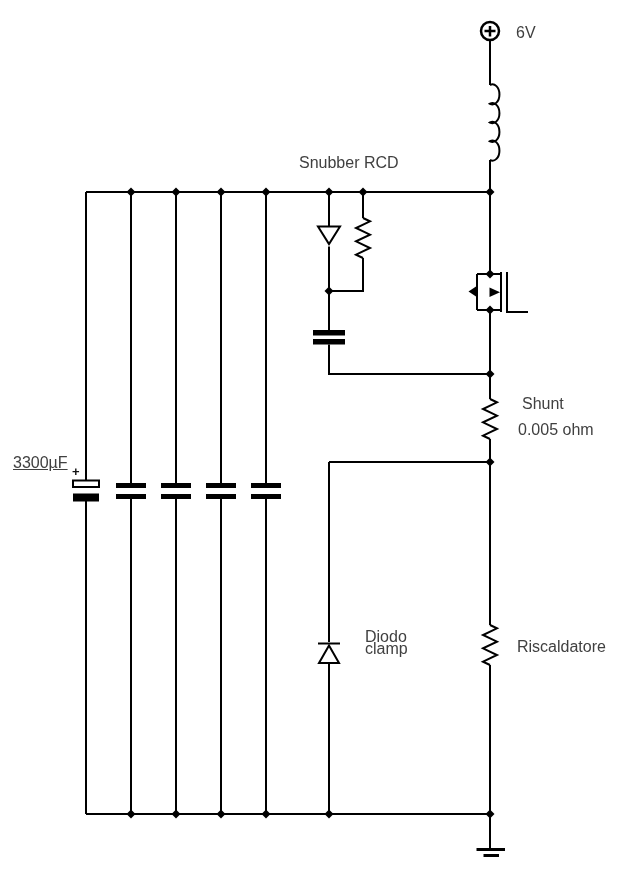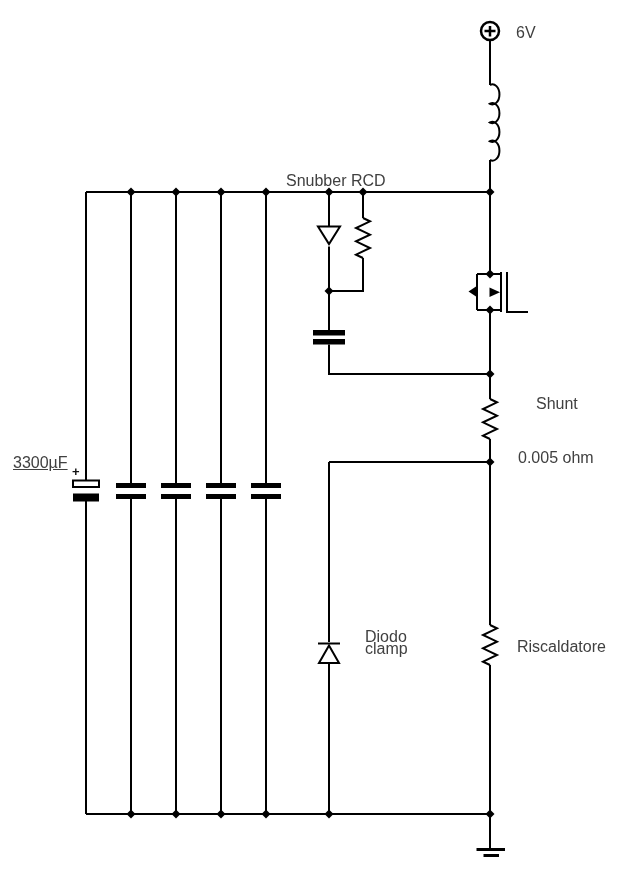--- a/index.html
+++ b/index.html
@@ -22,23 +22,23 @@
   }
   .label {
     position: absolute;
     font-family: "Liberation Sans", sans-serif;
     font-size: 16px;
     line-height: 18px;
     color: #404040;
     white-space: nowrap;
   }
   #lbl-supply      { left: 516px; top: 24px; }
-  #lbl-snubber     { left: 286px; top: 154px; margin-top: 18px; }
-  #lbl-shunt-name  { left: 536px; top: 395px; }
-  #lbl-shunt-value { left: 518px; top: 421px; margin-top: 28px; }
+  #lbl-snubber     { left: 299px; top: 154px; }
+  #lbl-shunt-name  { left: 522px; top: 395px; }
+  #lbl-shunt-value { left: 518px; top: 421px; }
   #lbl-capvalue    { left: 13px;  top: 454px; text-decoration: underline; }
   #lbl-polarity    { left: 72px;  top: 463px; font-size: 13px; font-weight: bold; color:#101010; }
   #lbl-clamp1      { left: 365px; top: 628px; }
   #lbl-clamp2      { left: 365px; top: 640px; }
   #lbl-heater      { left: 517px; top: 638px; }
 </style>
 </head>
 <body>
 
 <div id="canvas">

